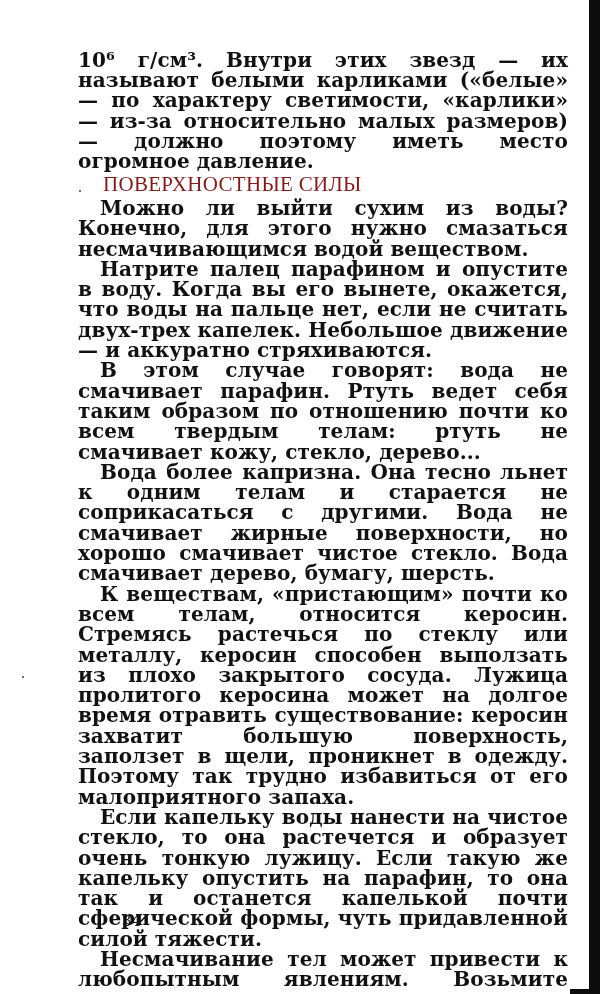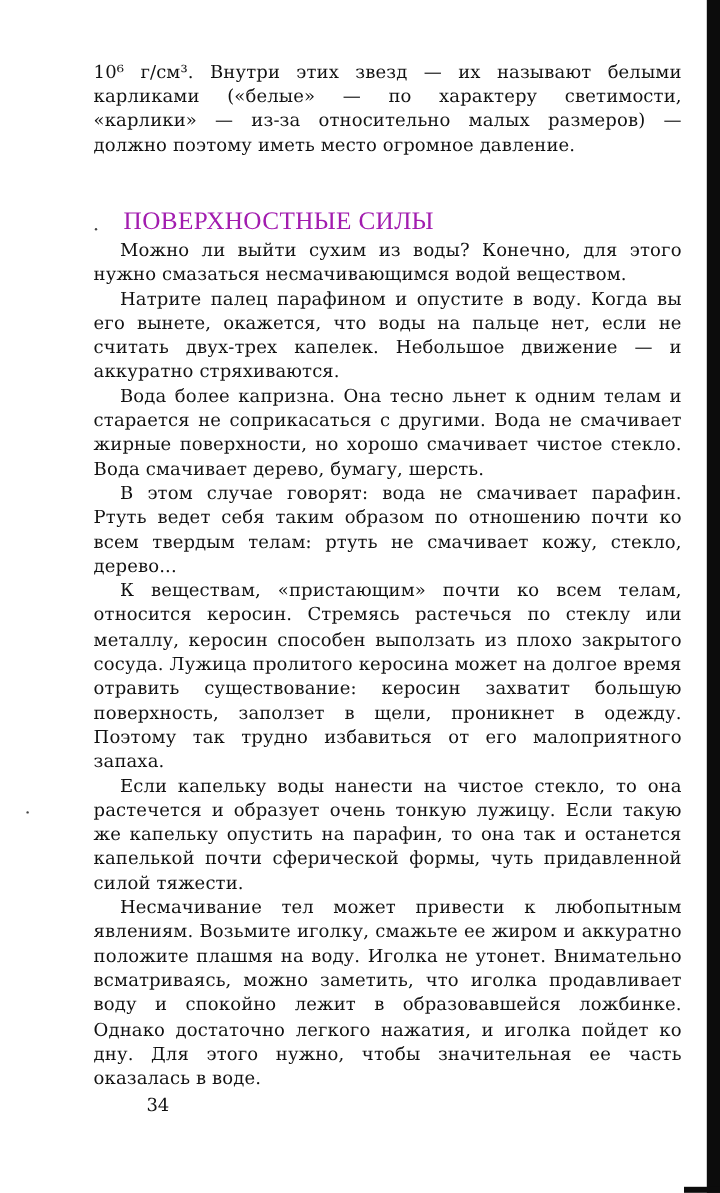--- a/index.html
+++ b/index.html
@@ -8,30 +8,30 @@
     font-family: "DejaVu Serif", "Liberation Serif", serif; color: #111;
   }
   .edge {
     position: absolute; right: 0; top: 0; width: 11px; height: 994px; background: #0c0c0c;
   }
   .edge-foot {
     position: absolute; right: 0; bottom: 0; width: 30px; height: 5px; background: #0c0c0c;
   }
   .text-block {
     position: absolute; left: 78px; width: 490px;
-    font-size: 15px; line-height: 20.2px; font-weight: normal;
+    font-size: 20px; line-height: 20.2px; font-weight: bold;
     letter-spacing: 0.1px; text-align: justify;
   }
   .text-block p { margin: 0; text-indent: 0; }
   .text-block p.indent { text-indent: 22px; }
   #intro { top: 50px; }
   .heading {
     position: absolute; left: 103px; top: 172px;
     font-family: "Liberation Serif", "DejaVu Serif", serif;
-    font-size: 21px; font-weight: normal; letter-spacing: 0.3px; color: #a21caf;
+    font-size: 21px; font-weight: normal; letter-spacing: 0.3px; color: #7f1d1d;
   }
   #body { top: 198px; line-height: 20.3px; }
   .page-number {
     position: absolute; left: 122px; top: 912px;
     font-family: "DejaVu Serif", serif; font-size: 15px; font-weight: normal;
   }
   .speck { position: absolute; width: 2px; height: 2px; background: #444; border-radius: 1px; }
 </style>
 </head>
 <body>
@@ -43,20 +43,20 @@
 
 <div class="text-block" id="intro">
   <p>10⁶ г/см³. Внутри этих звезд — их называют белыми карликами («белые» — по характеру светимости, «карлики» — из-за относительно малых размеров) — должно поэтому иметь место огромное давление.</p>
 </div>
 
 <div class="heading">ПОВЕРХНОСТНЫЕ СИЛЫ</div>
 
 <div class="text-block" id="body">
   <p class="indent">Можно ли выйти сухим из воды? Конечно, для этого нужно смазаться несмачивающимся водой веществом.</p>
   <p class="indent">Натрите палец парафином и опустите в воду. Когда вы его вынете, окажется, что воды на пальце нет, если не считать двух-трех капелек. Небольшое движение — и аккуратно стряхиваются.</p>
+  <p class="indent">В этом случае говорят: вода не смачивает парафин. Ртуть ведет себя таким образом по отношению почти ко всем твердым телам: ртуть не смачивает кожу, стекло, дерево...</p>
   <p class="indent">Вода более капризна. Она тесно льнет к одним телам и старается не соприкасаться с другими. Вода не смачивает жирные поверхности, но хорошо смачивает чистое стекло. Вода смачивает дерево, бумагу, шерсть.</p>
-  <p class="indent">В этом случае говорят: вода не смачивает парафин. Ртуть ведет себя таким образом по отношению почти ко всем твердым телам: ртуть не смачивает кожу, стекло, дерево...</p>
   <p class="indent">К веществам, «пристающим» почти ко всем телам, относится керосин. Стремясь растечься по стеклу или металлу, керосин способен выползать из плохо закрытого сосуда. Лужица пролитого керосина может на долгое время отравить существование: керосин захватит большую поверхность, заползет в щели, проникнет в одежду. Поэтому так трудно избавиться от его малоприятного запаха.</p>
   <p class="indent">Если капельку воды нанести на чистое стекло, то она растечется и образует очень тонкую лужицу. Если такую же капельку опустить на парафин, то она так и останется капелькой почти сферической формы, чуть придавленной силой тяжести.</p>
   <p class="indent">Несмачивание тел может привести к любопытным явлениям. Возьмите иголку, смажьте ее жиром и аккуратно положите плашмя на воду. Иголка не утонет. Внимательно всматриваясь, можно заметить, что иголка продавливает воду и спокойно лежит в образовавшейся ложбинке. Однако достаточно легкого нажатия, и иголка пойдет ко дну. Для этого нужно, чтобы значительная ее часть оказалась в воде.</p>
 </div>
 
 <div class="page-number">34</div>
 
 </body></html>

